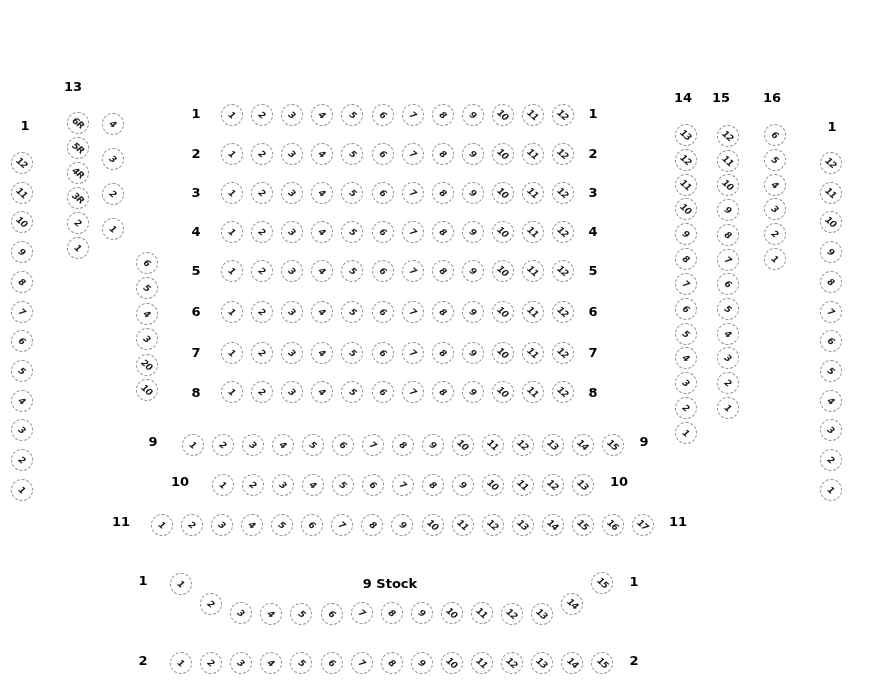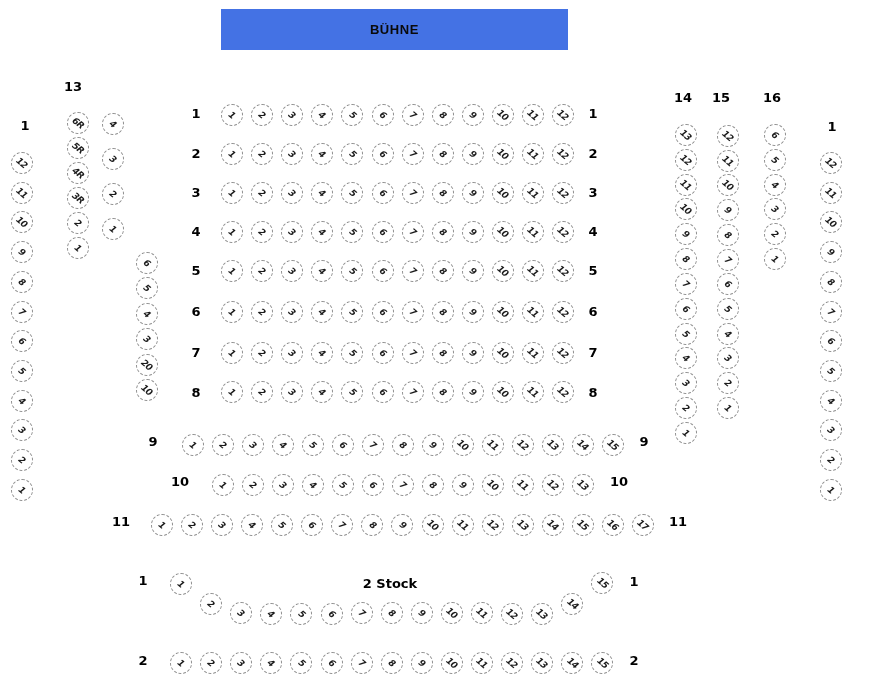--- a/index.html
+++ b/index.html
@@ -42,23 +42,20 @@
     letter-spacing:-0.5px;
     transform:rotate(40deg);
     white-space:nowrap;
     pointer-events:none;
   }
 </style>
 </head>
 <body>
 
 <div id="map">
-  <div class="stage" style="left: 221px; top: 9px; width: 347px; height: 41px; background: rgb(68, 114, 228);">
-    <span class="stage-label">BÜHNE</span>
-  </div>
 
 <div class="maplabel" style="left: 25px; top: 125px;">1</div>
     <div class="maplabel" style="left: 73px; top: 86px;">13</div>
     <div class="maplabel" style="left: 196px; top: 113px;">1</div>
     <div class="maplabel" style="left: 593px; top: 113px;">1</div>
     <div class="maplabel" style="left: 196px; top: 153px;">2</div>
     <div class="maplabel" style="left: 593px; top: 153px;">2</div>
     <div class="maplabel" style="left: 196px; top: 192px;">3</div>
     <div class="maplabel" style="left: 593px; top: 192px;">3</div>
     <div class="maplabel" style="left: 196px; top: 231px;">4</div>
@@ -74,21 +71,21 @@
     <div class="maplabel" style="left: 153px; top: 441px;">9</div>
     <div class="maplabel" style="left: 644px; top: 441px;">9</div>
     <div class="maplabel" style="left: 180px; top: 481px;">10</div>
     <div class="maplabel" style="left: 619px; top: 481px;">10</div>
     <div class="maplabel" style="left: 121px; top: 521px;">11</div>
     <div class="maplabel" style="left: 678px; top: 521px;">11</div>
     <div class="maplabel" style="left: 683px; top: 97px;">14</div>
     <div class="maplabel" style="left: 721px; top: 97px;">15</div>
     <div class="maplabel" style="left: 772px; top: 97px;">16</div>
     <div class="maplabel" style="left: 832px; top: 126px;">1</div>
-    <div class="maplabel" style="left: 390px; top: 583px;">2 Stock</div>
+    <div class="maplabel" style="left: 390px; top: 583px;">9 Stock</div>
     <div class="maplabel" style="left: 143px; top: 580px;">1</div>
     <div class="maplabel" style="left: 634px; top: 581px;">1</div>
     <div class="maplabel" style="left: 143px; top: 660px;">2</div>
     <div class="maplabel" style="left: 634px; top: 660px;">2</div>
     <div class="seat" style="left: 11px; top: 152px;">
       <span class="seat-num">12</span>
     </div>
     <div class="seat" style="left: 11px; top: 181.72px;">
       <span class="seat-num">11</span>
     </div>

